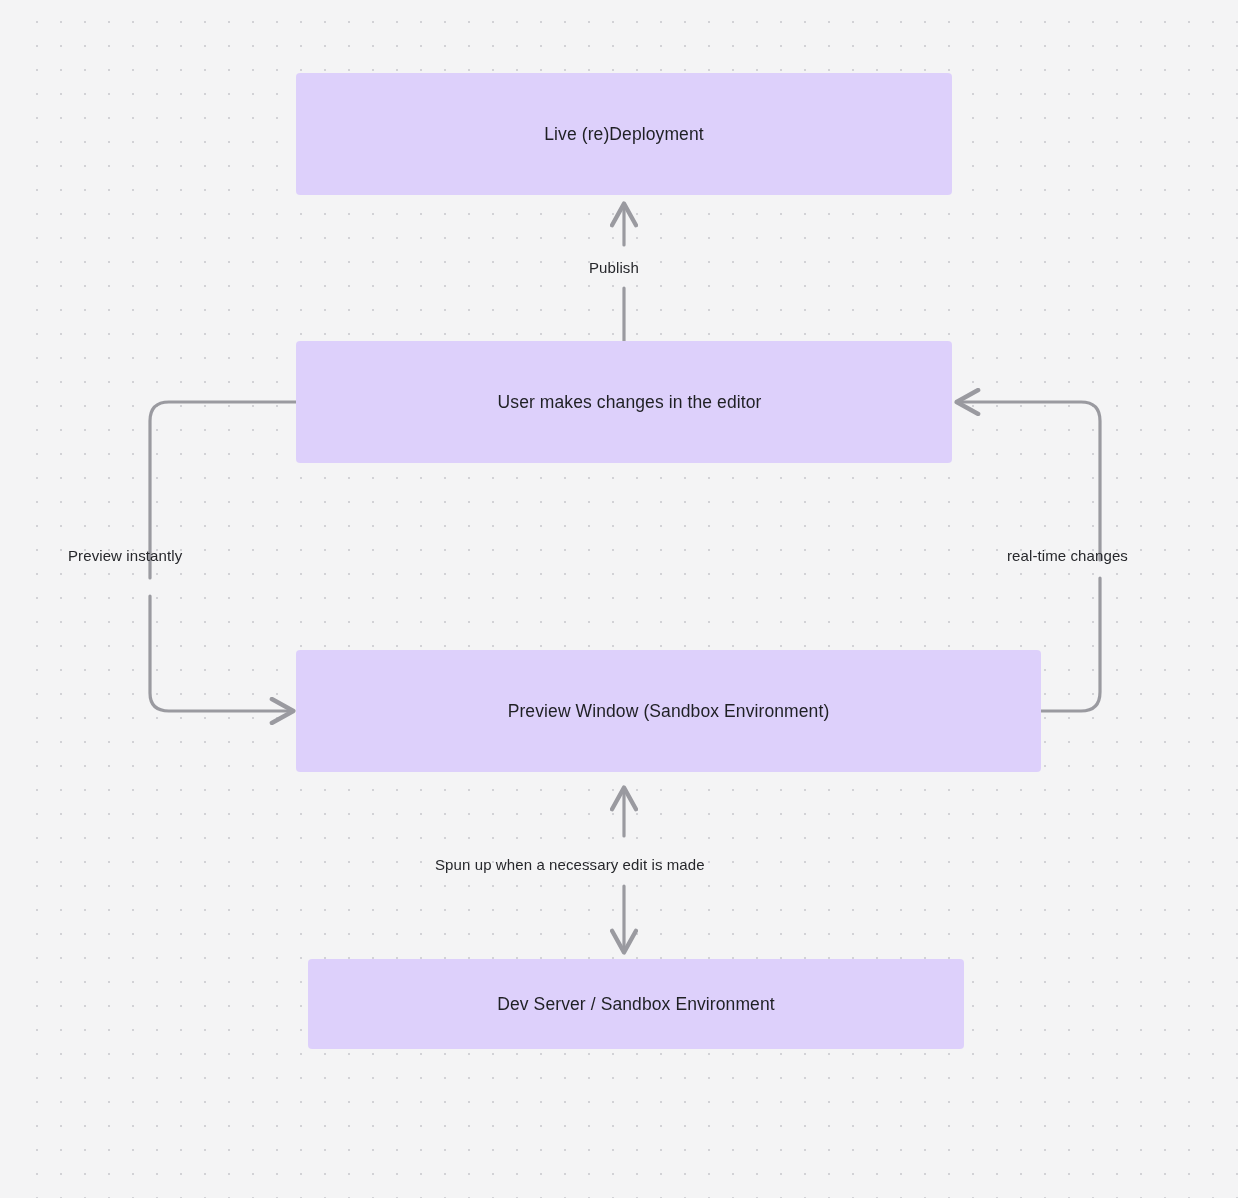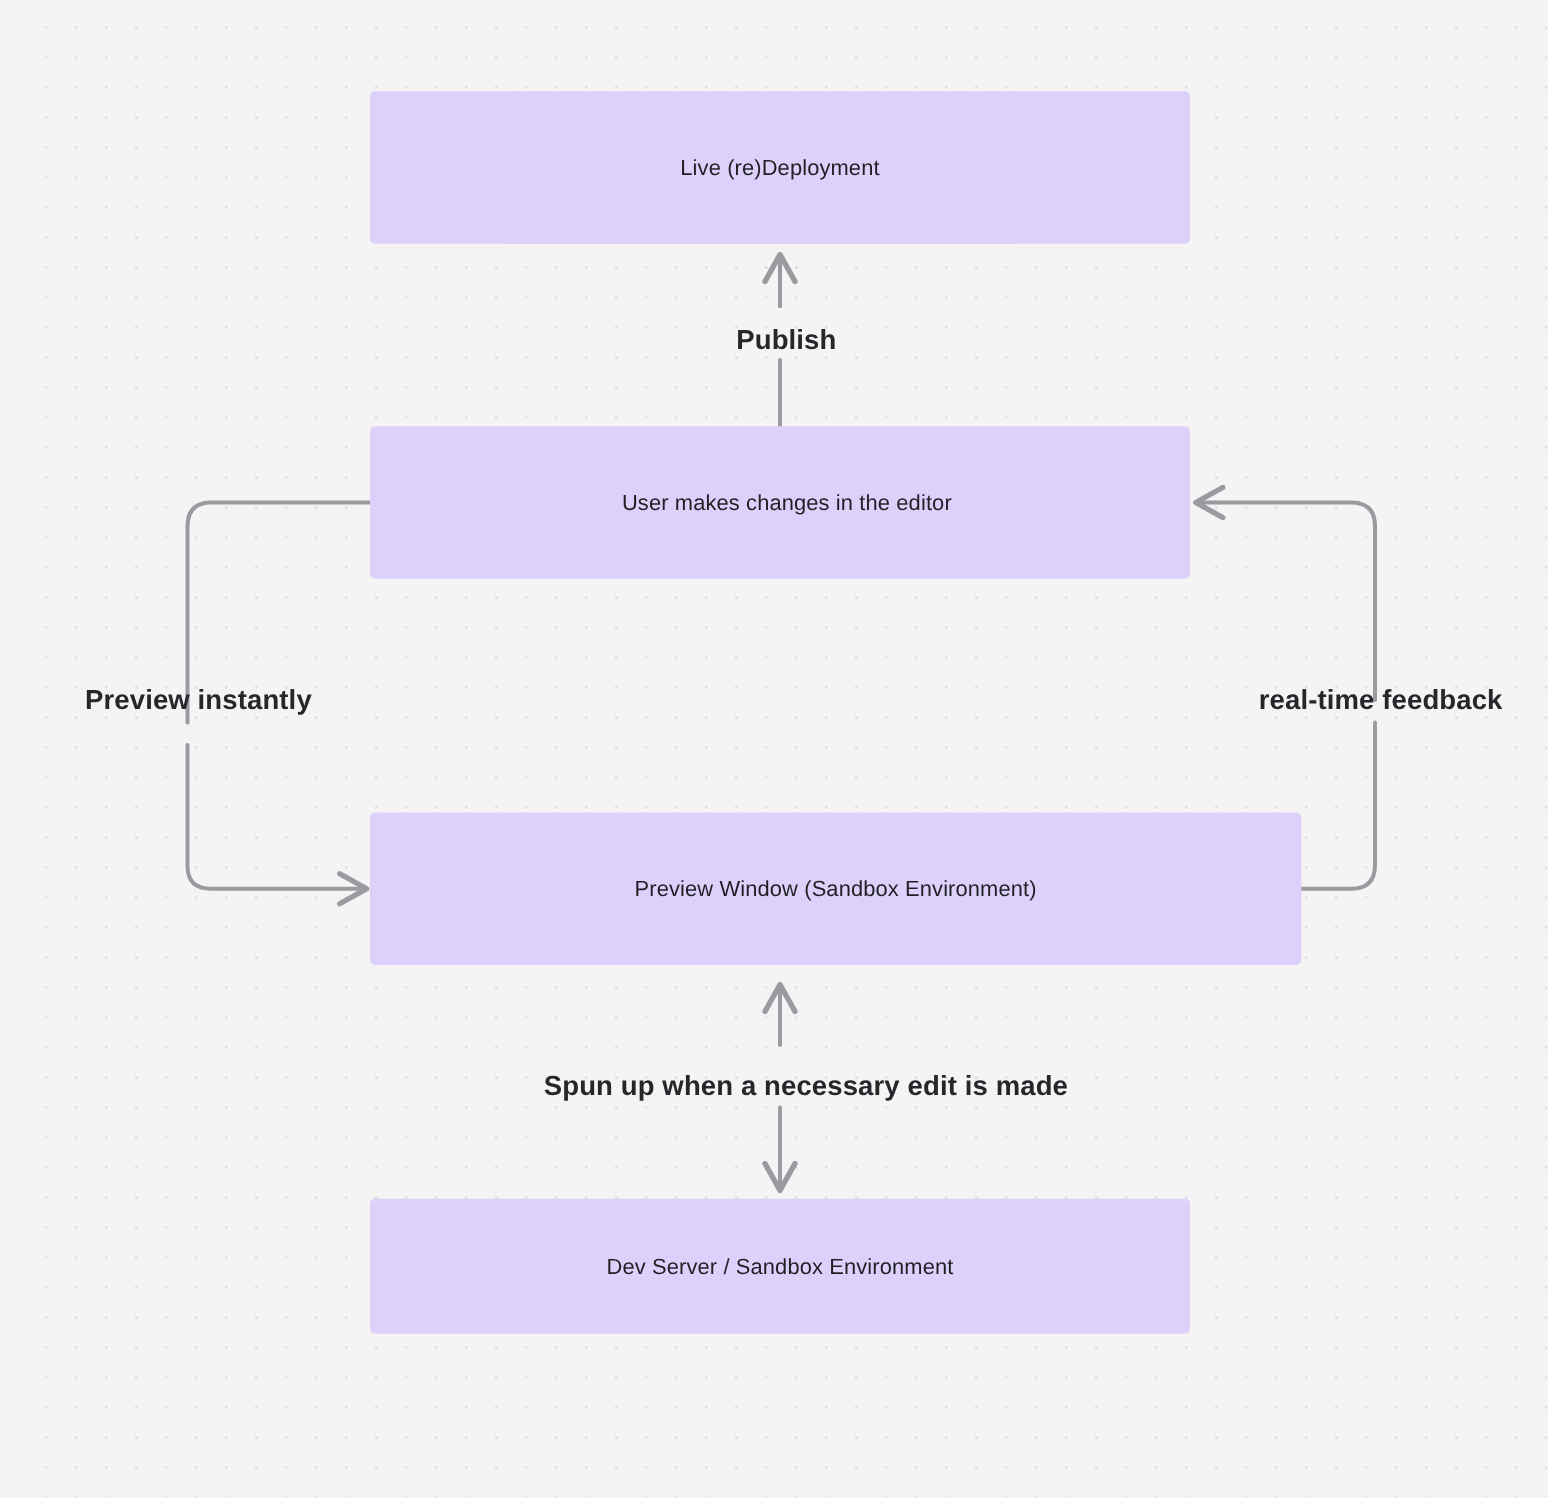--- a/index.html
+++ b/index.html
@@ -39,24 +39,23 @@
     color: #1f2024;
     font-size: 17.5px;
     letter-spacing: 0.1px;
     text-align: center;
     box-sizing: border-box;
     padding: 0 18px;
   }
   .edge-label {
     position: absolute;
     color: #26272b;
-    font-size: 22px;
+    font-size: 15px;
     white-space: nowrap;
     letter-spacing: 0.1px;
-    font-weight: bold;
   }
 </style>
 </head>
 <body>
 
 <div id="canvas">
 
   <svg id="edges" viewBox="0 0 1238 1198" xmlns="http://www.w3.org/2000/svg">
     <defs>
       <marker id="arrow" viewBox="0 0 12 12" refX="9" refY="6" markerWidth="9" markerHeight="9" orient="auto-start-reverse">
@@ -90,25 +89,25 @@
   </div>
 
   <div class="node" style="left:277px; top:341px; width:656px; height:122px;padding-left:29px;">
     <span>User makes changes in the editor</span>
   </div>
 
   <div class="node" style="left:277px; top:650px; width:745px; height:122px;">
     <span>Preview Window (Sandbox Environment)</span>
   </div>
 
-  <div class="node" style="left:277px; top:959px; width:656px; height:108px;">
+  <div class="node" style="left:289px; top:959px; width:656px; height:90px;">
     <span>Dev Server / Sandbox Environment</span>
   </div>
 
   <div class="edge-label" style="left:570px; top:259px;">Publish</div>
 
   <div class="edge-label" style="left:49px; top:547px;">Preview instantly</div>
 
-  <div class="edge-label" style="left:988px; top:547px;">real-time feedback</div>
+  <div class="edge-label" style="left:988px; top:547px;">real-time changes</div>
 
   <div class="edge-label" style="left:416px; top:856px;">Spun up when a necessary edit is made</div>
 
 </div>
 
 </body></html>

